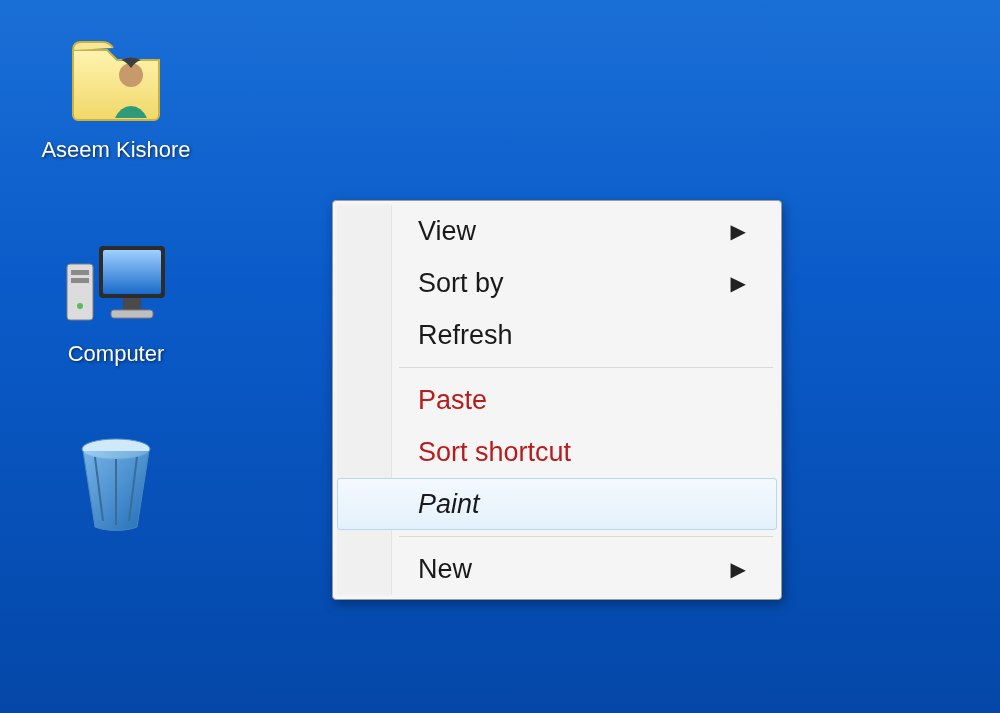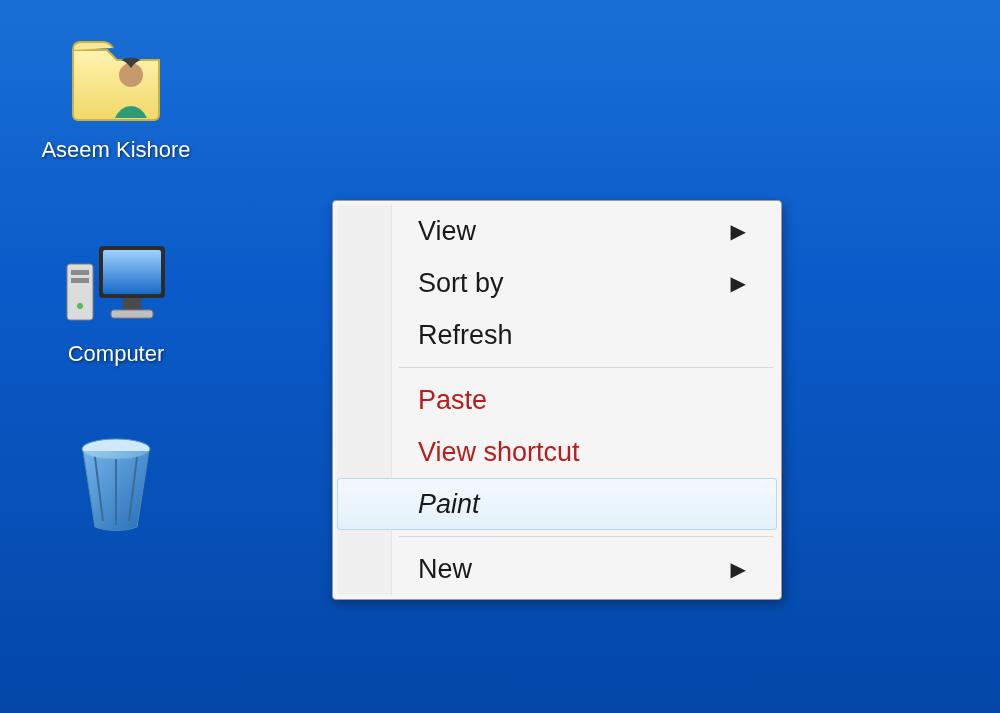--- a/index.html
+++ b/index.html
@@ -175,21 +175,21 @@
   <div class="menu-item">
     <span>Refresh</span>
   </div>
 
   <div class="menu-sep"></div>
 
   <div class="menu-item disabled">
     <span>Paste</span>
   </div>
   <div class="menu-item disabled">
-    <span>View shortcut</span>
+    <span>Sort shortcut</span>
   </div>
   <div class="menu-item hover">
     <span>Paint</span>
   </div>
 
   <div class="menu-sep"></div>
 
   <div class="menu-item">
     <span>New</span>
     <span class="arrow">▶</span>

